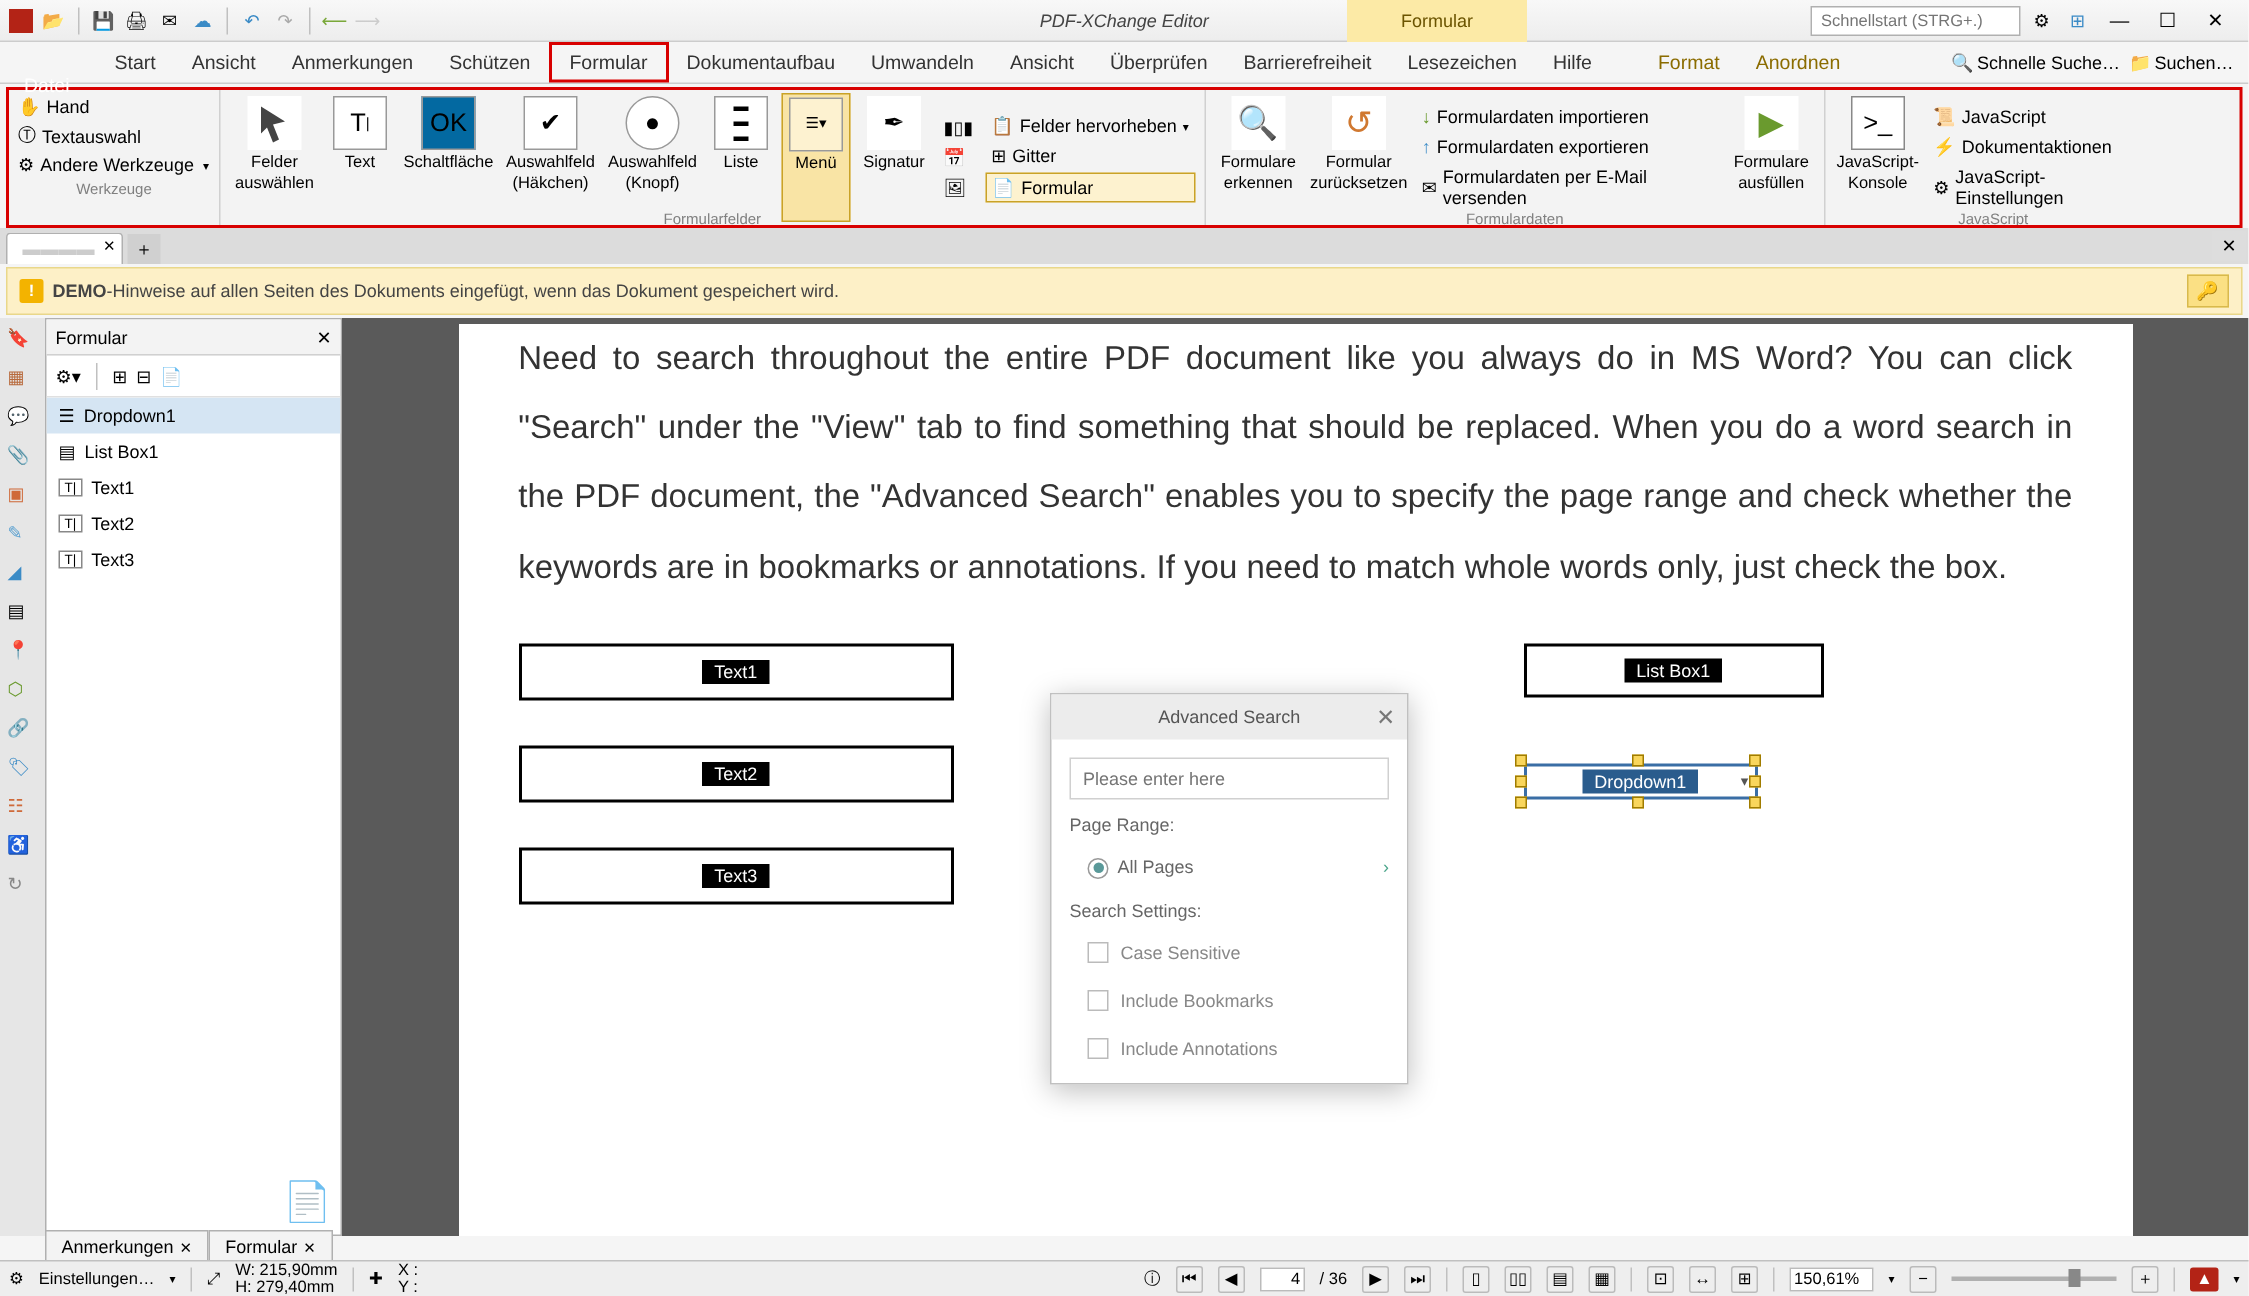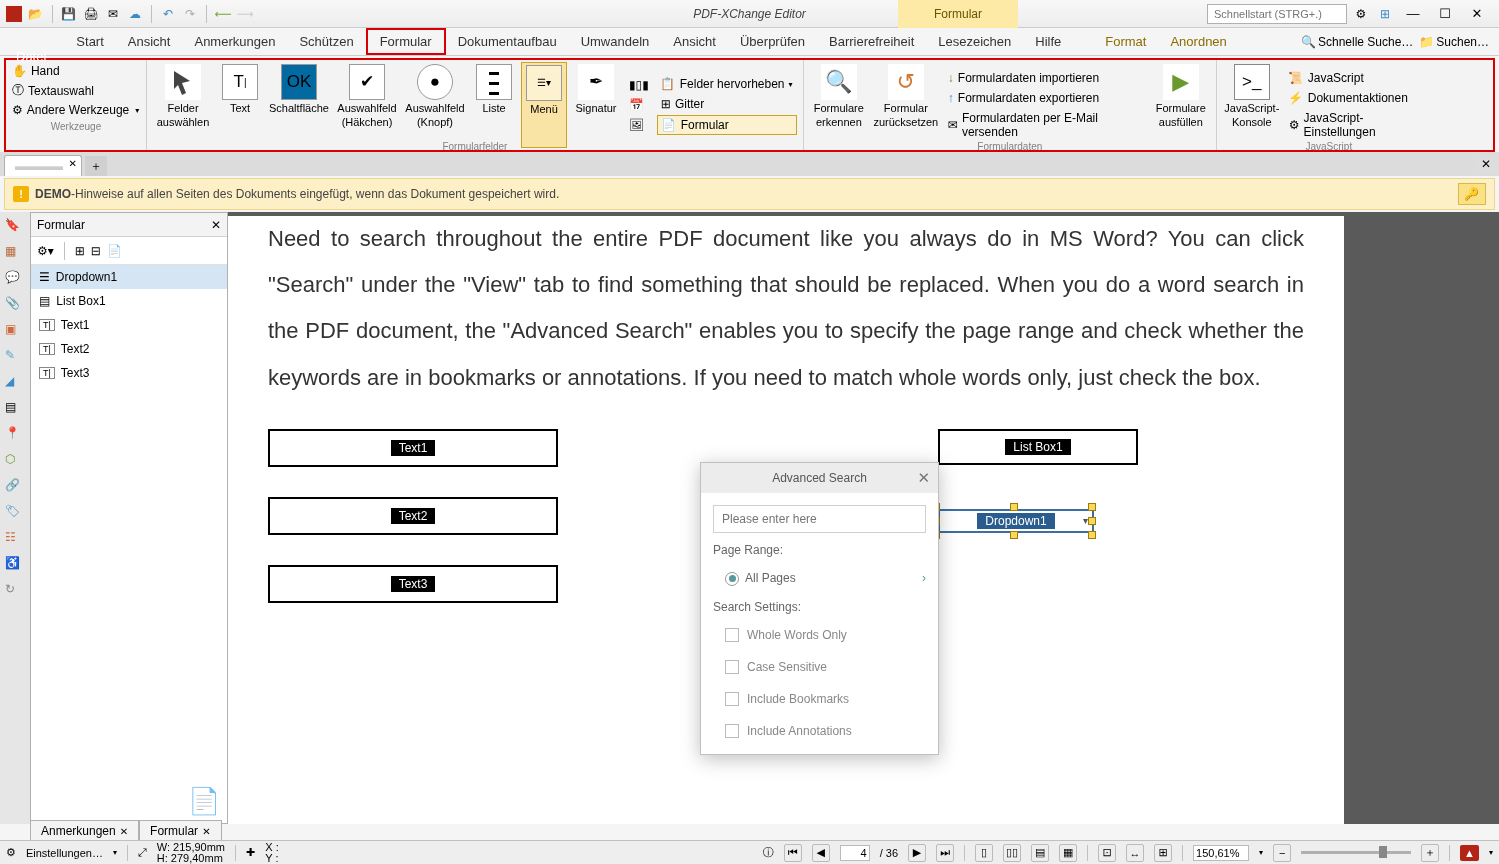--- a/index.html
+++ b/index.html
@@ -53,21 +53,21 @@
 
 .main { display: flex; height: 612px; }
 .leftbar { width: 30px; background: #e6e6e6; display: flex; flex-direction: column; align-items: center; padding-top: 6px; gap: 8px; }
 .leftbar .it { width: 20px; height: 18px; cursor: pointer; }
 .formpanel { width: 198px; background: #fff; border: 1px solid #b0b0b0; display: flex; flex-direction: column; }
 .formpanel .hdr { height: 24px; display: flex; align-items: center; padding: 0 6px; border-bottom: 1px solid #d0d0d0; background: #f3f3f3; justify-content: space-between; }
 .formpanel .toolbar { height: 28px; display: flex; align-items: center; gap: 6px; padding: 0 6px; border-bottom: 1px solid #e0e0e0; }
 .formpanel .list { flex: 1; overflow: auto; }
 .formpanel .item { display: flex; align-items: center; gap: 6px; padding: 5px 8px; cursor: pointer; font-size: 12px; }
 .formpanel .item.sel { background: #d5e5f3; }
-.doc-area { flex: 1; background: #5a5a5a; position: relative; display: flex; justify-content: flex-start; padding-top: 4px; overflow: hidden; }
+.doc-area { flex: 1; background: #5a5a5a; position: relative; display: flex; justify-content: center; padding-top: 4px; overflow: hidden; }
 .page { width: 1116px; background: #fff; padding: 0 40px 40px 40px; color: #333; position: relative; }
 .page .body-text { font-size: 22px; line-height: 2.1; text-align: justify; }
 .form-fields-row { display: flex; gap: 60px; margin-top: 28px; }
 .textfields { display: flex; flex-direction: column; gap: 30px; }
 .txtfield { width: 290px; height: 38px; border: 2.5px solid #000; position: relative; display: flex; align-items: center; justify-content: center; }
 .txtfield .lbl { position: absolute; background: #000; color: #fff; padding: 1px 8px; font-size: 12px; }
 .right-fields { margin-left: 320px; display: flex; flex-direction: column; gap: 44px; }
 .listbox { width: 200px; height: 36px; border: 2.5px solid #000; display: flex; align-items: center; justify-content: center; }
 .dropdown-field { width: 156px; height: 24px; border: 2px solid #3a6ea5; background: #fff; position: relative; display: flex; align-items: center; justify-content: center; }
 .dropdown-field .lbl { background: #2a5c8d; color: #fff; padding: 1px 8px; font-size: 12px; }
@@ -422,24 +422,20 @@
   <div class="dlg-body">
     <input type="text" placeholder="Please enter here" style="">
     <div class="section">Page Range:</div>
     <div class="radio-row">
       <span><span class="radio"></span><span>All Pages</span></span>
       <span style="color:#4aa58a">›</span>
     </div>
     <div class="section">Search Settings:</div>
     <div class="chk">
         <span class="box"></span>
-        <span>Whole Words Only</span>
-      </div>
-    <div class="chk">
-        <span class="box"></span>
         <span>Case Sensitive</span>
       </div>
     <div class="chk">
         <span class="box"></span>
         <span>Include Bookmarks</span>
       </div>
     <div class="chk">
         <span class="box"></span>
         <span>Include Annotations</span>
       </div>

